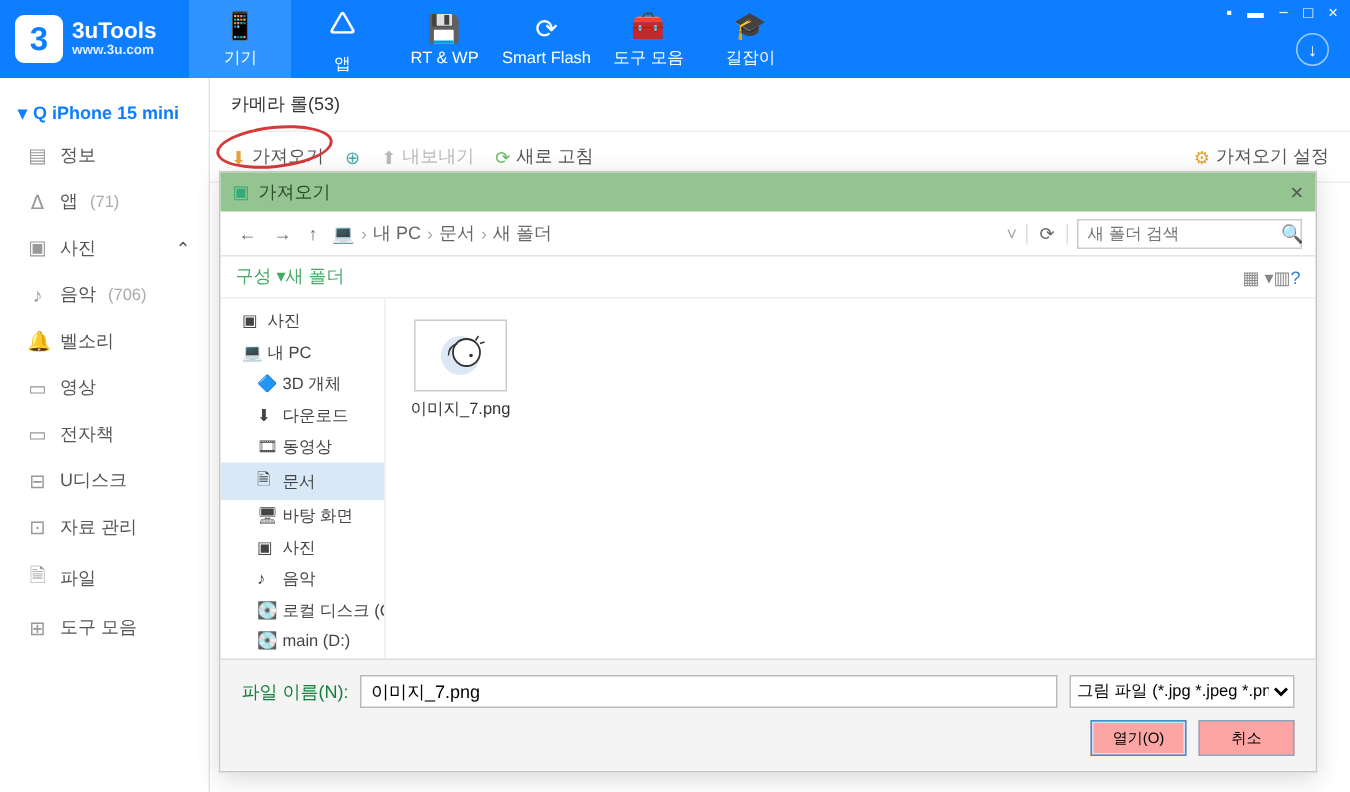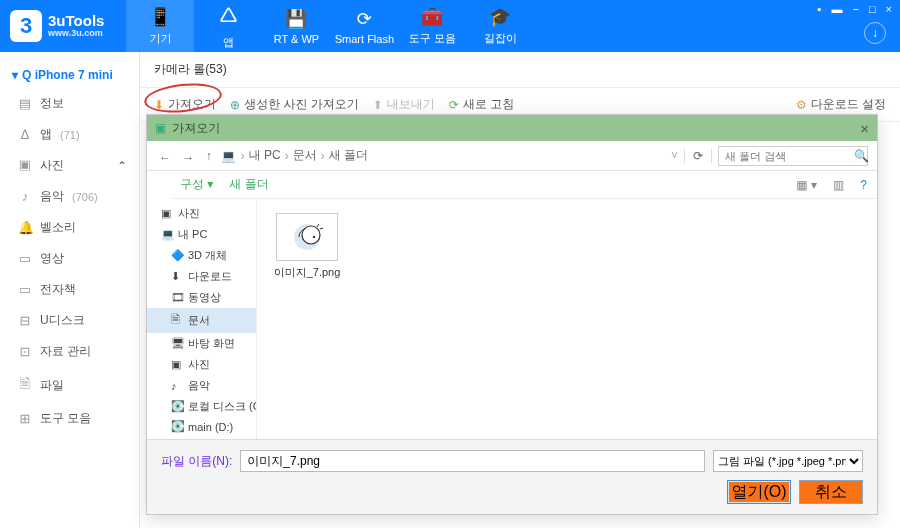--- a/index.html
+++ b/index.html
@@ -44,41 +44,41 @@
 .dialog { position: absolute; left: 6px; right: 22px; top: 62px; background: #fff; border: 1px solid #c7c7c7; box-shadow: 0 4px 16px rgba(0,0,0,.15); }
 .dlg-title { background: #94c48f; height: 26px; display: flex; align-items: center; padding: 0 8px; font-size: 12px; color: #2d4d2a; }
 .dlg-title .close { margin-left: auto; cursor: pointer; color: #555; font-size: 15px; }
 .dlg-nav { height: 30px; border-bottom: 1px solid #e4e4e4; display: flex; align-items: center; padding: 0 8px; gap: 6px; font-size: 12px; color: #666; }
 .dlg-nav .arrows span { padding: 0 4px; cursor: pointer; }
 .dlg-path { display: flex; align-items: center; gap: 4px; flex: 1; }
 .dlg-path .seg { cursor: pointer; }
 .dlg-path .sep { color: #aaa; }
 .dlg-nav .refresh { padding: 0 8px; cursor: pointer; border-left: 1px solid #ddd; border-right: 1px solid #ddd; }
 .dlg-search { width: 150px; height: 20px; border: 1px solid #ccc; padding: 0 6px; font-size: 11px; }
-.dlg-toolbar { height: 28px; display: flex; align-items: center; padding: 0 10px; gap: 16px; font-size: 12px; color: #4a6; border-bottom: 1px solid #eee; margin-left: 23px; }
+.dlg-toolbar { height: 28px; display: flex; align-items: center; padding: 0 10px; gap: 0; font-size: 12px; color: #4a6; border-bottom: 1px solid #eee; }
 .dlg-toolbar .spacer { flex: 1; }
 .dlg-toolbar .vico { color: #888; cursor: pointer; }
 .dlg-body { display: flex; height: 240px; }
 .dlg-tree { width: 110px; border-right: 1px solid #eee; overflow-y: auto; padding: 4px 0; font-size: 11px; }
 .tree-item { display: flex; align-items: center; gap: 5px; padding: 3px 6px 3px 14px; color: #444; cursor: pointer; white-space: nowrap; }
 .tree-item.sub { padding-left: 24px; }
 .tree-item.selected { background: #d8e8f7; }
 .tree-ico { width: 12px; font-size: 11px; }
 .dlg-files { flex: 1; padding: 14px; }
 .file-tile { width: 72px; text-align: center; cursor: pointer; }
 .file-thumb { width: 62px; height: 48px; border: 1px solid #ccc; background: #fff; display: flex; align-items: center; justify-content: center; margin: 0 auto 4px; }
 .file-thumb svg { width: 44px; height: 36px; }
 .file-name { font-size: 11px; color: #333; word-break: break-all; }
 .dlg-footer { padding: 10px 14px; background: #f4f4f4; border-top: 1px solid #ddd; }
 .dlg-row { display: flex; align-items: center; gap: 8px; margin-bottom: 8px; }
-.dlg-row label { font-size: 12px; color: #6d28d9; }
+.dlg-row label { font-size: 12px; color: #15803d; }
 .dlg-input { flex: 1; height: 22px; border: 1px solid #bbb; padding: 0 6px; font-size: 12px; }
 .dlg-select { width: 150px; height: 22px; border: 1px solid #bbb; font-size: 11px; background: #fff; }
 .dlg-buttons { display: flex; justify-content: flex-end; gap: 8px; }
-.dlg-btn { min-width: 64px; height: 24px; border: 1px solid #8aa6c1; background: #f97316; font-size: 16px; cursor: pointer; }
+.dlg-btn { min-width: 64px; height: 24px; border: 1px solid #8aa6c1; background: #fca5a5; font-size: 10px; cursor: pointer; }
 .dlg-btn.primary { border: 1px solid #3b8fd6; box-shadow: inset 0 0 0 1px #cfe5f7; }
 </style>
 </head>
 <body>
 
 <div class="header">
   <div class="logo-box">
     <div class="logo-icon">3</div>
     <div class="logo-text">
       <div class="t1">3uTools</div>
@@ -117,21 +117,21 @@
     <span>−</span>
     <span>□</span>
     <span>×</span>
   </div>
   <div class="dl-circle">↓</div>
 </div>
 
 <div class="container">
 
   <div class="sidebar">
-    <div class="device-name">▾ <span>Q iPhone 7 mini</span></div>
+    <div class="device-name">▾ <span>Q iPhone 15 mini</span></div>
 
     <div class="side-item">
         <span class="side-ico">▤</span>
         <span>정보</span>
       </div>
     <div class="side-item">
         <span class="side-ico">ᐃ</span>
         <span>앱</span> 
         <span class="cnt">(71)</span>
       </div>
@@ -181,33 +181,32 @@
   <div class="main">
     <div class="crumb">카메라 롤(53)</div>
     <div class="toolbar">
       <div class="red-circle"></div>
       <div class="tool-btn">
           <span style="color:#e6a23c">⬇</span>
           <span>가져오기</span>
         </div>
       <div class="tool-btn">
           <span style="color:#4aa">⊕</span>
-          <span>생성한 사진 가져오기</span>
         </div>
       <div class="tool-btn disabled">
           <span>⬆</span>
           <span>내보내기</span>
         </div>
       <div class="tool-btn">
           <span style="color:#6b6">⟳</span>
           <span>새로 고침</span>
         </div>
       <div class="tool-btn tool-right">
           <span style="color:#e6a23c">⚙</span>
-          <span>다운로드 설정</span>
+          <span>가져오기 설정</span>
         </div>
     </div>
 
     <div class="dialog">
       <div class="dlg-title">
         <span style="margin-right:6px;color:#3a7">▣</span>
         <span>가져오기</span>
         <span class="close">×</span>
       </div>
       <div class="dlg-nav">

